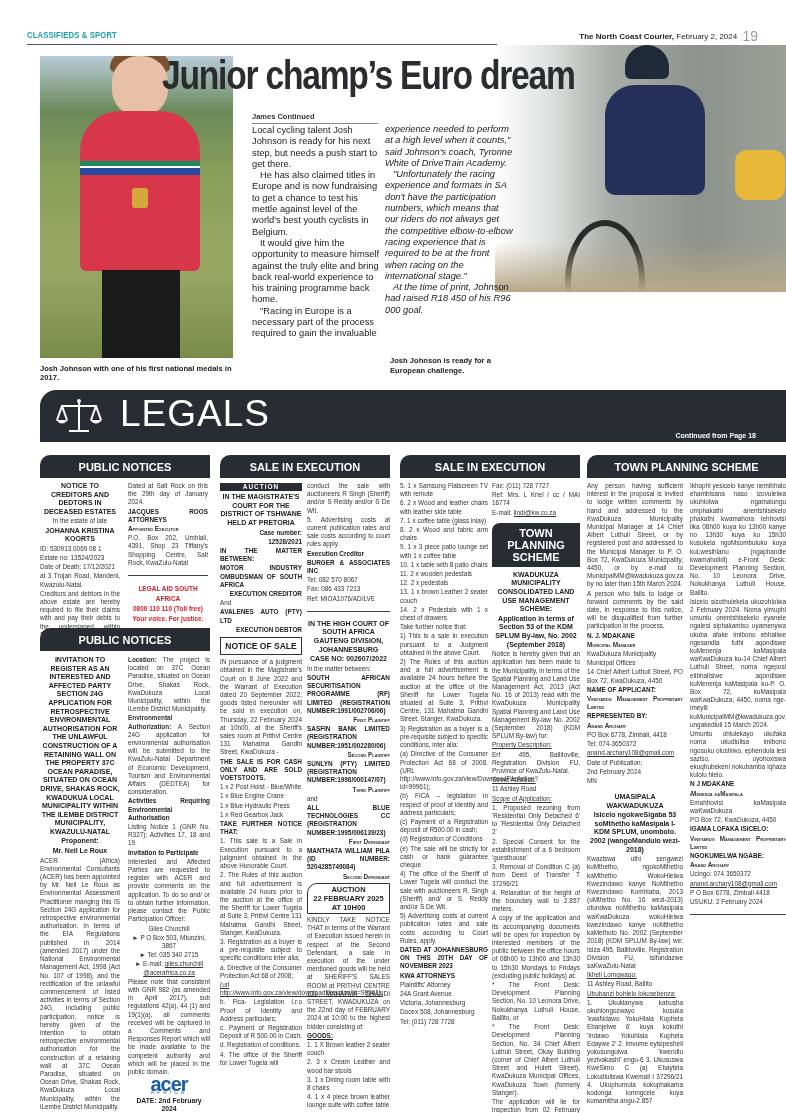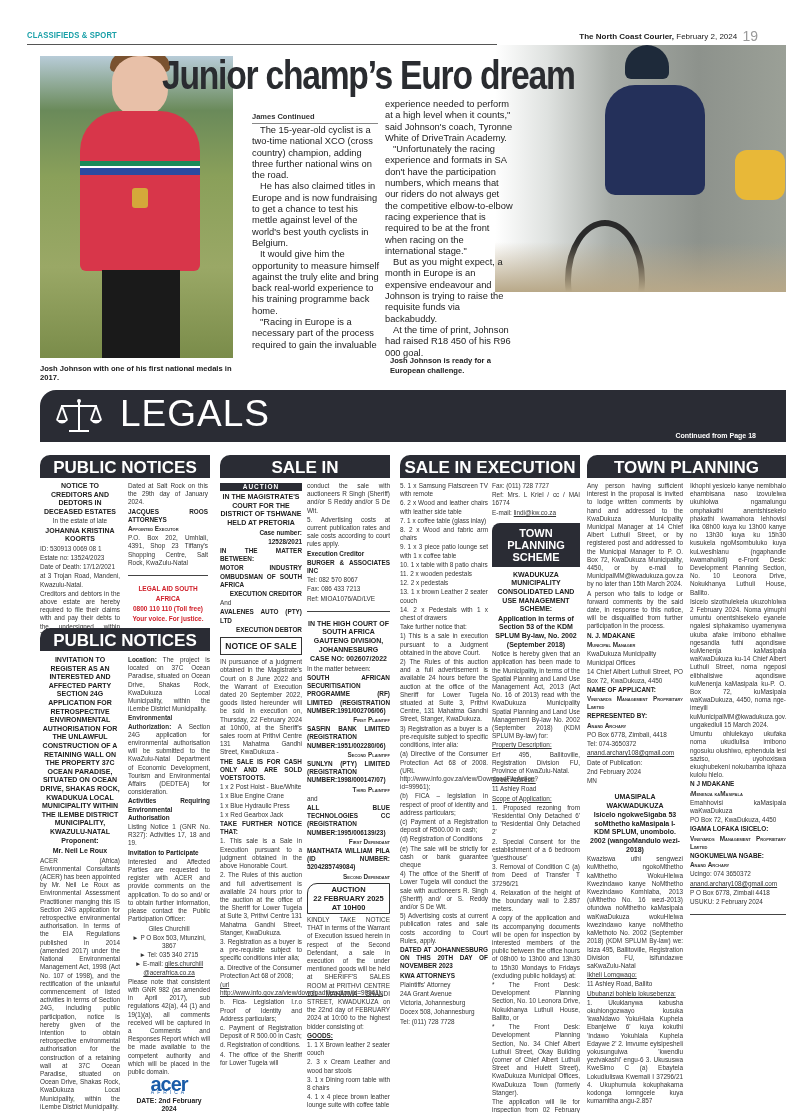--- a/index.html
+++ b/index.html
@@ -26,21 +26,21 @@
 .headline{position:absolute;left:162px;top:52px;font-family:"Liberation Sans",sans-serif;font-weight:bold;font-size:41px;color:#2a2c30;letter-spacing:-1.5px;transform:scaleX(.82);transform-origin:left;white-space:nowrap}
 .byline{position:absolute;left:252px;top:112px;width:126px;font-size:7.5px;color:#333;border-bottom:1px solid #888;padding-bottom:2px;font-weight:bold}
 .article-col{position:absolute;font-size:9.3px;line-height:11.3px;color:#222}
 .article-col p{text-indent:8px}
 .article-col p.first{text-indent:0}
 .caption2{position:absolute;left:390px;top:356px;width:120px;font-size:7.6px;font-weight:bold;line-height:10px}
 .legals-band{position:absolute;left:40px;top:390px;width:746px;height:52px;background:#2a2c34;border-radius:16px 0 0 0}
 .legals-title{position:absolute;left:120px;top:393px;font-size:37px;font-weight:normal;color:#fff;letter-spacing:1px;font-family:"Liberation Sans",sans-serif}
 .scales{position:absolute;left:56px;top:398px;width:46px;height:36px}
 .continued{position:absolute;right:30px;top:432px;font-size:7px;color:#fff;font-weight:bold}
-.hdr{position:absolute;height:23px;background:#2a2c34;color:#fff;font-size:17px;font-weight:bold;text-align:center;line-height:25px;border-radius:10px 0 0 0}
+.hdr{position:absolute;height:23px;background:#2a2c34;color:#fff;font-size:11px;font-weight:bold;text-align:center;line-height:25px;border-radius:10px 0 0 0}
 .col{position:absolute;font-size:6.4px;line-height:8.2px;color:#333;text-align:justify}
 .col .c{text-align:center}
 .col .b{font-weight:bold;color:#222}
 .col .bc{font-weight:bold;text-align:center;color:#222;font-size:7px;line-height:8.6px}
 .col .sc{font-variant:small-caps;font-weight:bold}
 .col .r{text-align:right}
 .col .u{text-decoration:underline}
 .col p{margin-bottom:1px}
 .auction-tag{background:#2a2c34;color:#fff;text-align:center;font-weight:bold;font-size:6.5px;letter-spacing:1px;margin:1px 0 2px}
 .boxhdr{border:1px solid #333;text-align:center;font-weight:bold;font-size:8.5px;padding:4px 0;margin:3px 0;color:#222}
@@ -79,29 +79,28 @@
     <div class="p2-rider"></div>
   <div class="p2-rider2"></div>
     <div class="p2-wheel"></div>
   <div class="p2-ground"></div>
 </div>
 
 <div class="headline">Junior champ’s Euro dream</div>
 <div class="byline">James Continued</div>
 
 <div class="article-col" style="left:252px;top:125px;width:128px;">
-  <p>The 15-year-old cyclist is a two-time national XCO (cross country) champion, adding three further national wins on the road.</p>
+  <p class="first">Local cycling talent Josh Johnson is ready for his next step, but needs a push start to get there.</p>
   <p>He has also claimed titles in Europe and is now fundraising to get a chance to test his mettle against level of the world's best youth cyclists in Belgium.</p>
   <p>It would give him the opportunity to measure himself against the truly elite and bring back real-world experience to his training programme back home.</p>
   <p>"Racing in Europe is a necessary part of the process required to gain the invaluable</p>
 </div>
-<div class="article-col" style="left:385px;top:99px;width:128px;">
+<div class="article-col" style="left:385px;top:124px;width:128px;font-style:italic;">
   <p class="first">experience needed to perform at a high level when it counts," said Johnson's coach, Tyronne White of DriveTrain Academy.</p>
   <p>"Unfortunately the racing experience and formats in SA don't have the participation numbers, which means that our riders do not always get the competitive elbow-to-elbow racing experience that is required to be at the front when racing on the international stage."</p>
-  <p>But as you might expect, a month in Europe is an expensive endeavour and Johnson is trying to raise the requisite funds via backabuddy.</p>
   <p>At the time of print, Johnson had raised R18 450 of his R96 000 goal.</p>
 </div>
 <div class="caption2">Josh Johnson is ready for a European challenge.</div>
 
 <div class="legals-band"></div>
 <svg class="scales" viewBox="0 0 46 36">
   <g stroke="#fff" stroke-width="2" fill="none">
     <line x1="23" y1="3" x2="23" y2="33"></line>
       <line x1="5" y1="8" x2="41" y2="8"></line>
     <line x1="13" y1="33" x2="33" y2="33"></line>

